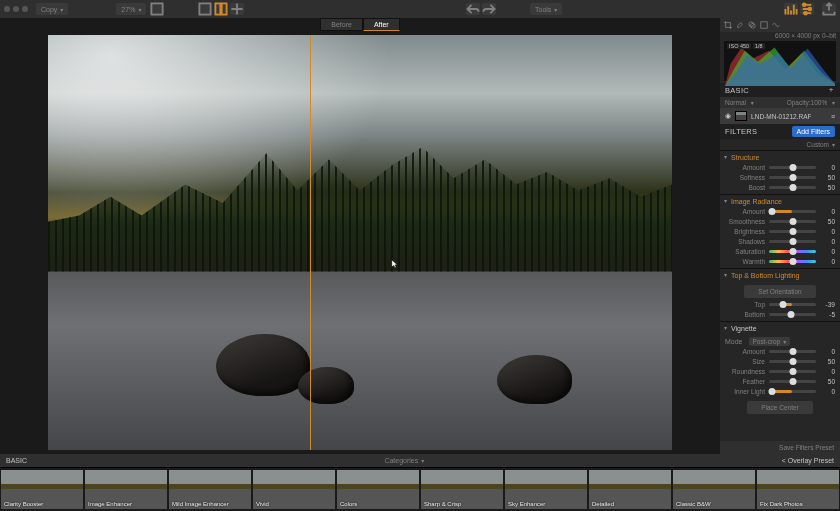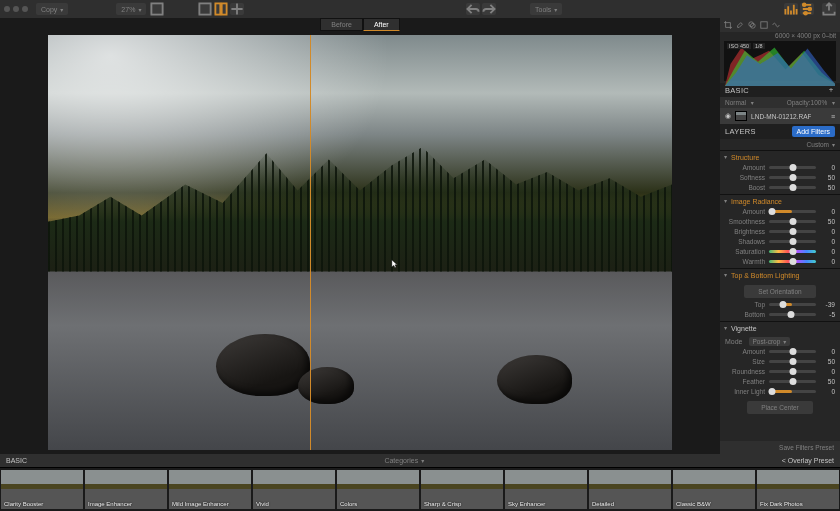--- a/index.html
+++ b/index.html
@@ -305,21 +305,21 @@
       <span><span>Opacity:</span><span>100%</span> <span class="dropdown"></span></span>
     </div>
     <div class="layer-row">
       <span>◉</span>
       <div class="layer-thumb"></div>
       <span style="font-size:6.5px;overflow:hidden;white-space:nowrap">LND-MN-01212.RAF</span>
       <span style="margin-left:auto">≡</span>
     </div>
 
     <div class="sect-head">
-      <span>LAYERS</span>
+      <span>FILTERS</span>
       <button class="btn-blue">Add Filters</button>
     </div>
     <div class="right-align dropdown">Custom</div>
 
     <div class="panel">
       <div class="panel-hd">Structure</div>
       <div class="sliders">
           <div class="slider">
             <span class="lbl">Amount</span>
             <div class="track">

